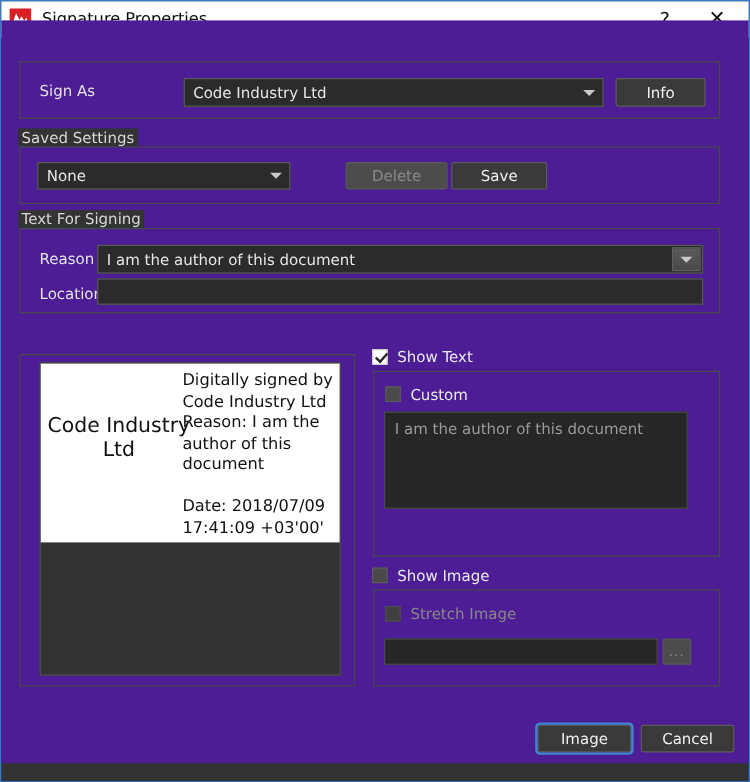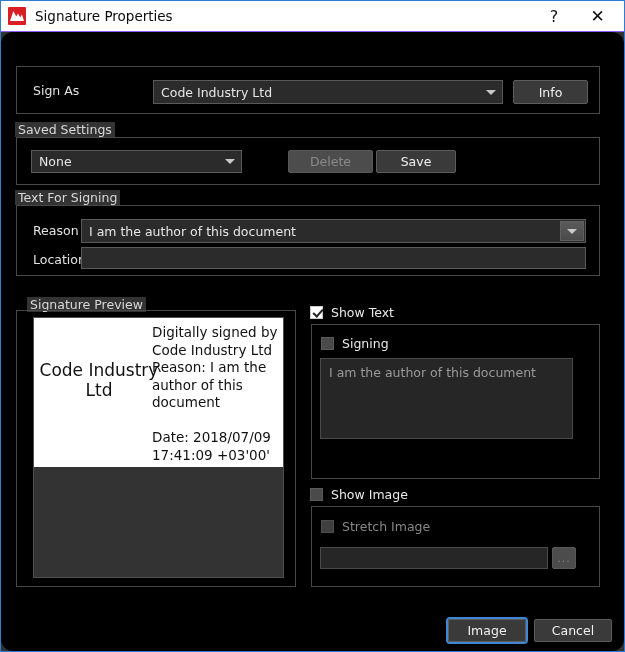--- a/index.html
+++ b/index.html
@@ -59,25 +59,24 @@
     border: none;
     cursor: default;
     font-family: "DejaVu Sans", "Liberation Sans", sans-serif;
   }
   #help-btn { font-size: 16px; width: 40px; }
   #close-btn { width: 47px; margin-right: 3px; }
 
   
   #body {
     position: absolute;
-    left: 0; top: 31px;
+    left: 0; top: 16px;
     width: 623px;
     height: 619px;
-    background: #000000;
-    border-radius: 12px;
+    background: #4c1d95;
   }
 
   .group {
     position: absolute;
     border: 1px solid #484848;
     background: transparent;
   }
   .group-label {
     position: absolute;
     color: #d8d8d8;
@@ -302,39 +301,38 @@
     <div class="field-label" style="left:32px; top:191px;">Reason</div>
     <div class="combo combo-raised" style="left:80px; top:187px; width:505px; height:24px;">
       <span>I am the author of this document</span>
       <span class="arrow-zone">
           <i class="tri"></i>
         </span>
     </div>
     <div class="field-label" style="left:32px; top:220px;">Location</div>
     <div class="textfield" style="left:80px; top:215px; width:505px; height:22px;" placeholder=""></div>
 
-    <div class="group-label" style="left:26px; top:265px;">Signature Preview</div>
     <div class="group" style="left:15px; top:278px; width:280px; height:277px;"></div>
     <div id="preview-frame" style="left:32px; top:285px; width:251px; height:261px;">
       <div id="preview-paper">
         <div id="sig-left">Code Industry Ltd</div>
         <div id="sig-right">Digitally signed by Code Industry Ltd Reason: I am the author of this document</div>
         <div id="sig-date">Date: 2018/07/09 17:41:09 +03'00'</div>
       </div>
     </div>
 
     <div class="check-row" style="left:309px; top:273px;">
       <span class="checkbox checked"></span>
       <span class="check-label">Show Text</span>
     </div>
     <div class="group" style="left:310px; top:292px; width:289px; height:155px;"></div>
 
     <div class="check-row" style="left:320px; top:304px;">
       <span class="checkbox"></span>
-      <span class="check-label">Signing</span>
+      <span class="check-label">Custom</span>
     </div>
     <div id="custom-text" style="left:319px; top:326px; width:253px; height:81px;">I am the author of this document</div>
 
     <div class="check-row" style="left:309px; top:455px;">
       <span class="checkbox"></span>
       <span class="check-label">Show Image</span>
     </div>
     <div class="group" style="left:310px; top:474px; width:289px; height:81px;"></div>
 
     <div class="check-row" style="left:320px; top:487px;">

